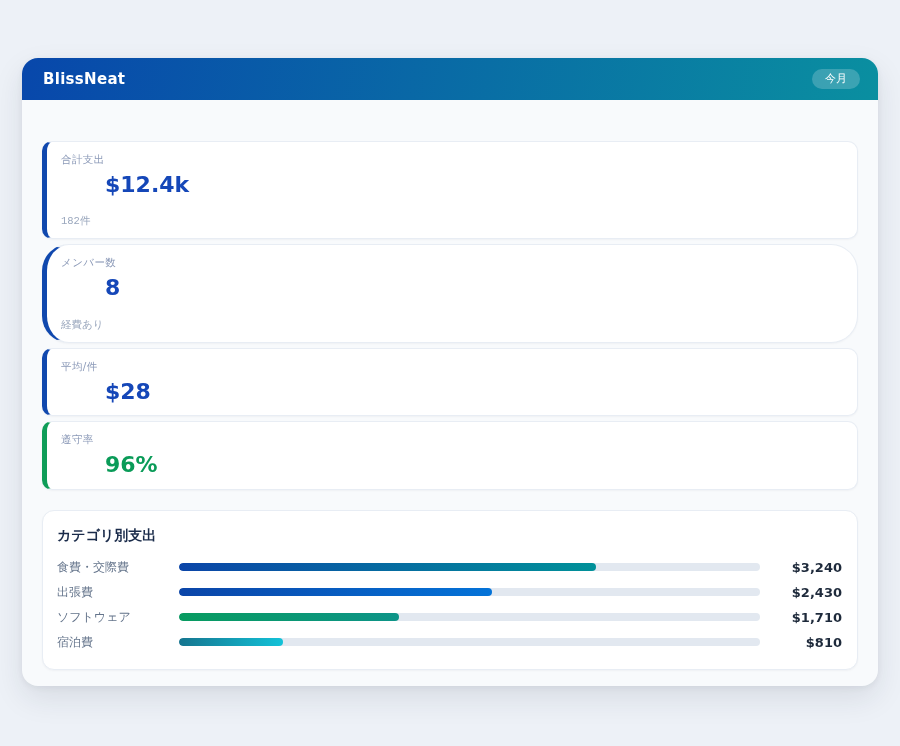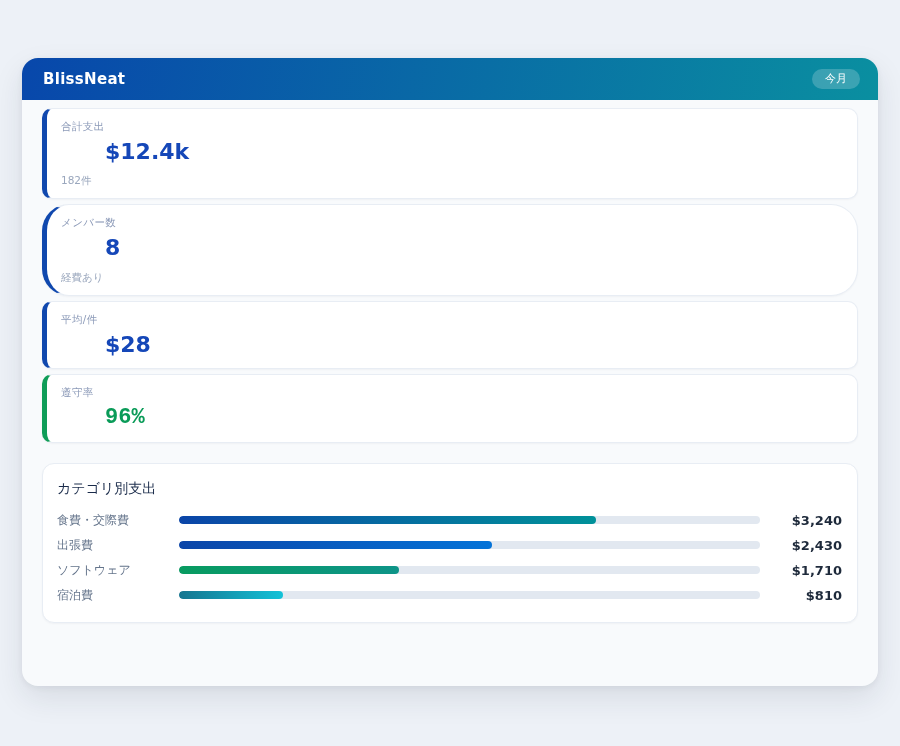--- a/index.html
+++ b/index.html
@@ -34,21 +34,21 @@
   .period-badge {
     background: rgba(255,255,255,0.20);
     color: #ffffff;
     font-size: 11px;
     padding: 4px 13px;
     border-radius: 999px;
     line-height: 1.1;
     cursor: pointer;
   }
   .content {
-    padding: 8px 20px 0 20px;
+    padding: 41px 20px 0 20px;
   }
   .stat-card {
     background: #ffffff;
     border: 1px solid #e8edf4;
     border-left: 5px solid #1048ae;
     border-radius: 10px;
     padding: 11px 18px 10px 14px;
     margin-bottom: 5px;
     box-shadow: 0 1px 2px rgba(15,23,42,0.04);
   }
@@ -61,33 +61,34 @@
   .stat-value {
     font-size: 22px;
     font-weight: bold;
     color: #1547b8;
     line-height: 1.2;
     margin-left: 44px;
   }
   .stat-sub {
     font-size: 10.5px;
     color: #9aa7bd;
-    margin-top: 9px;
+    margin-top: 16px;
+    font-family: Liberation Mono, monospace;
   }
   .category-card {
     margin-top: 20px;
     background: #ffffff;
     border: 1px solid #e8edf4;
     border-radius: 12px;
     padding: 16px 15px 14px 14px;
     box-shadow: 0 1px 2px rgba(15,23,42,0.04);
   }
   .category-title {
     font-size: 14px;
-    font-weight: normal;
+    font-weight: bold;
     color: #1a2b4a;
     margin-bottom: 10px;
   }
   .cat-row {
     display: flex;
     align-items: center;
     height: 25px;
     justify-content: space-between;
   }
   .cat-label {
@@ -145,21 +146,21 @@
     </div>
 
     <div class="stat-card" style="border-left-color: rgb(16, 72, 174);">
       <div class="stat-label">平均/件</div>
       <div class="stat-value" style="color: rgb(21, 71, 184);">$28</div>
 
     </div>
 
     <div class="stat-card" style="border-left-color: rgb(15, 157, 88);">
       <div class="stat-label">遵守率</div>
-      <div class="stat-value" style="color: rgb(10, 155, 88); font-family: Liberation Mono, monospace;">96%</div>
+      <div class="stat-value" style="color: rgb(10, 155, 88);">96%</div>
 
     </div>
 
     <div class="category-card">
       <div class="category-title">カテゴリ別支出</div>
 
       <div class="cat-row">
         <div class="cat-label">食費・交際費</div>
         <div class="bar-track" style="background: rgb(226, 232, 240);">
             <div class="bar-fill" style="width: 71.7%; background: linear-gradient(90deg, rgb(11, 69, 168), rgb(0, 145, 153));"></div>

